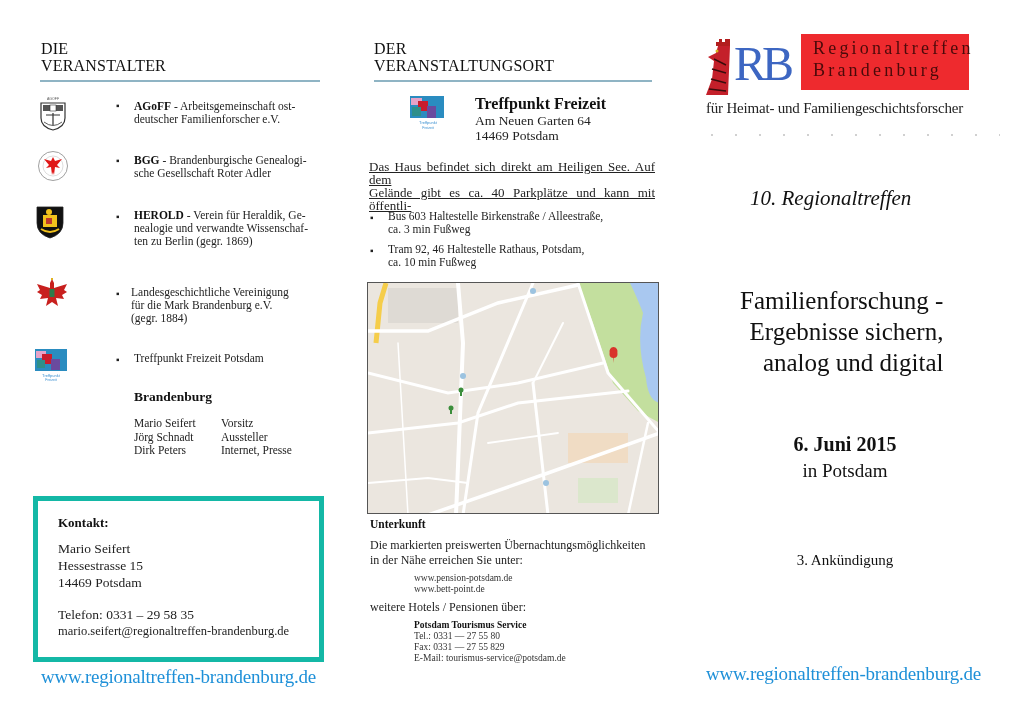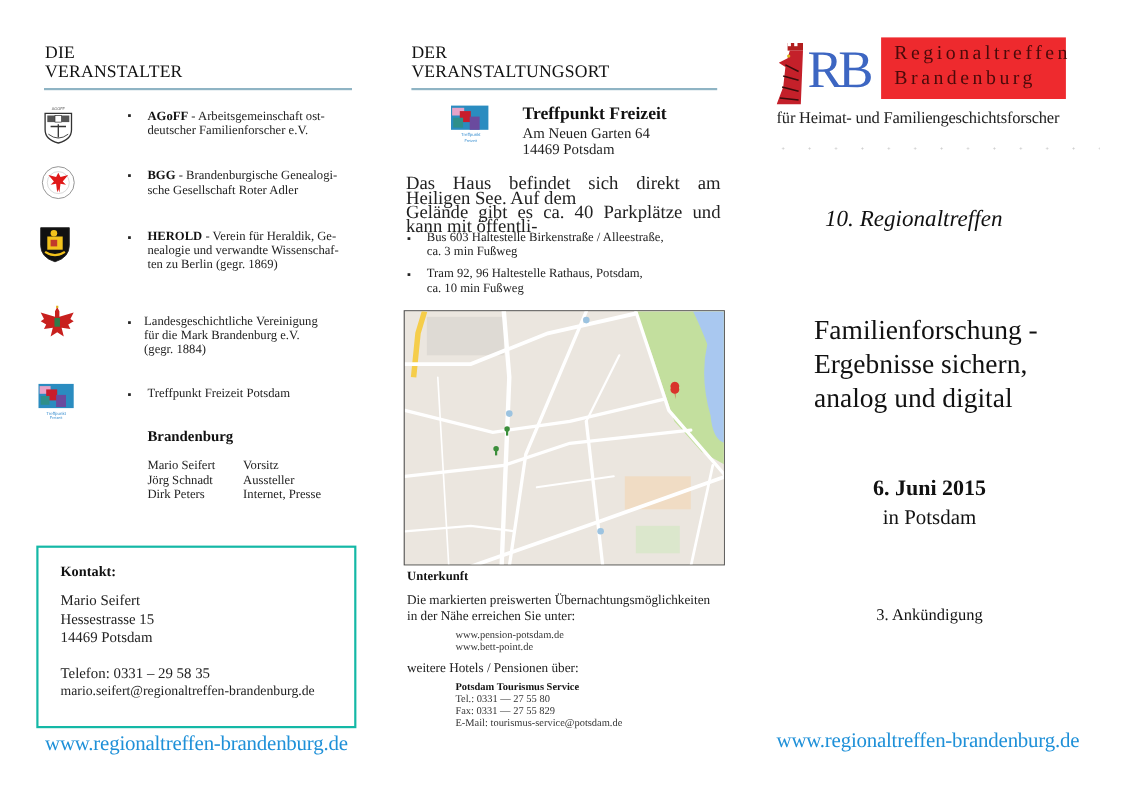--- a/index.html
+++ b/index.html
@@ -12,31 +12,31 @@
   .sec-head { font-size: 16px; line-height: 17px; letter-spacing: 0.2px; color: #111; }
   .sec-rule { height: 2px; background: #8fb4c4; }
   .bullet { font-size: 10px; color: #222; }
   .org-text { font-size: 11.5px; line-height: 13px; color: #222; }
   .org-text b { font-weight: bold; color: #111; }
 
   .orga-title { font-size: 13.5px; font-weight: bold; color: #111; }
   .orga-row { display: flex; font-size: 11.5px; line-height: 13.5px; color: #222; }
   .orga-row .n { width: 87px; }
 
-  .contact-box { border: 2px solid #14b8a6; }
+  .contact-box { border: 5px solid #14b8a6; }
   .contact-title { font-size: 13px; font-weight: bold; color: #111; }
   .contact-line { font-size: 13.5px; line-height: 17px; color: #222; }
   .contact-mail { font-size: 12.5px; color: #222; }
 
   .url { font-size: 19px; color: #1e90d8; letter-spacing: -0.2px; }
 
   
   .venue-name { font-size: 16px; font-weight: bold; color: #111; }
   .venue-addr { font-size: 13.5px; line-height: 15px; color: #222; }
-  .para { font-size: 17px; line-height: 13px; color: #222; text-align: justify; }
+  .para { font-size: 13px; line-height: 13px; color: #222; text-align: justify; text-decoration: underline; }
   .transit { font-size: 11.5px; line-height: 13px; color: #222; }
 
   .map { border: 1px solid #555; background: #ebe6df; overflow: hidden; }
 
   .unter-title { font-size: 11.5px; font-weight: bold; color: #111; }
   .small { font-size: 9.5px; line-height: 11px; color: #333; }
   .mid-text { font-size: 12px; line-height: 15px; color: #222; }
 
   
   .brand-box { background: #ee2a2e; color: #4a0a0a; font-size: 18px; letter-spacing: 3.2px; line-height: 22px; padding: 3px 0 0 12px; }
@@ -190,21 +190,21 @@
   <div>Gelände gibt es ca. 40 Parkplätze und kann mit öffentli-</div>
 </div>
 
 <span class="abs bullet" style="left:370px; top:212px;">▪</span>
 <div class="abs transit" style="left:388px; top:210px;">
   <div>Bus 603 Haltestelle Birkenstraße / Alleestraße,</div>
   <div>ca. 3 min Fußweg</div>
 </div>
 <span class="abs bullet" style="left:370px; top:245px;">▪</span>
 <div class="abs transit" style="left:388px; top:243px;">
-  <div>Tram 92, 96 Haltestelle Rathaus, Potsdam,</div>
+  <div>Tram 92, 46 Haltestelle Rathaus, Potsdam,</div>
   <div>ca. 10 min Fußweg</div>
 </div>
 
 <div class="abs map" style="left:367px; top:282px; width:292px; height:232px;">
   <svg width="292" height="232" viewBox="0 0 292 232">
     <rect width="292" height="232" fill="#ebe6df"></rect>
 
     <path d="M210 0 L292 0 L292 140 L270 128 L245 100 L225 40 Z" fill="#c3df9e"></path>
     <path d="M262 0 L292 0 L292 120 Q280 118 278 95 Q268 60 275 30 Q268 12 262 0 Z" fill="#a9c8f0"></path>
 
@@ -277,21 +277,21 @@
   <div class="abs brand-box" style="left:101px; top:0px; width:168px; height:56px;">
     <div>Regionaltreffen</div>
     <div>Brandenburg</div>
   </div>
   <div class="abs brand-sub" style="left:6px; top:66px;">für Heimat- und Familiengeschichtsforscher</div>
 </div>
 <div class="abs dots" style="left:700px; top:134px; width:300px;"></div>
 
 <div class="abs right-sub" style="left:750px; top:186px;">10. Regionaltreffen</div>
 
-<div class="abs theme" style="left:740px; top:285px;">
+<div class="abs theme" style="left:740px; top:285px;text-align:right;">
   <div>Familienforschung -</div>
   <div>Ergebnisse sichern,</div>
   <div>analog und digital</div>
 </div>
 
 <div class="abs date" style="left:700px; top:433px; width:290px;">6. Juni 2015</div>
 <div class="abs place" style="left:700px; top:460px; width:290px;">in Potsdam</div>
 
 <div class="abs announce" style="left:700px; top:552px; width:290px;">3. Ankündigung</div>
 

